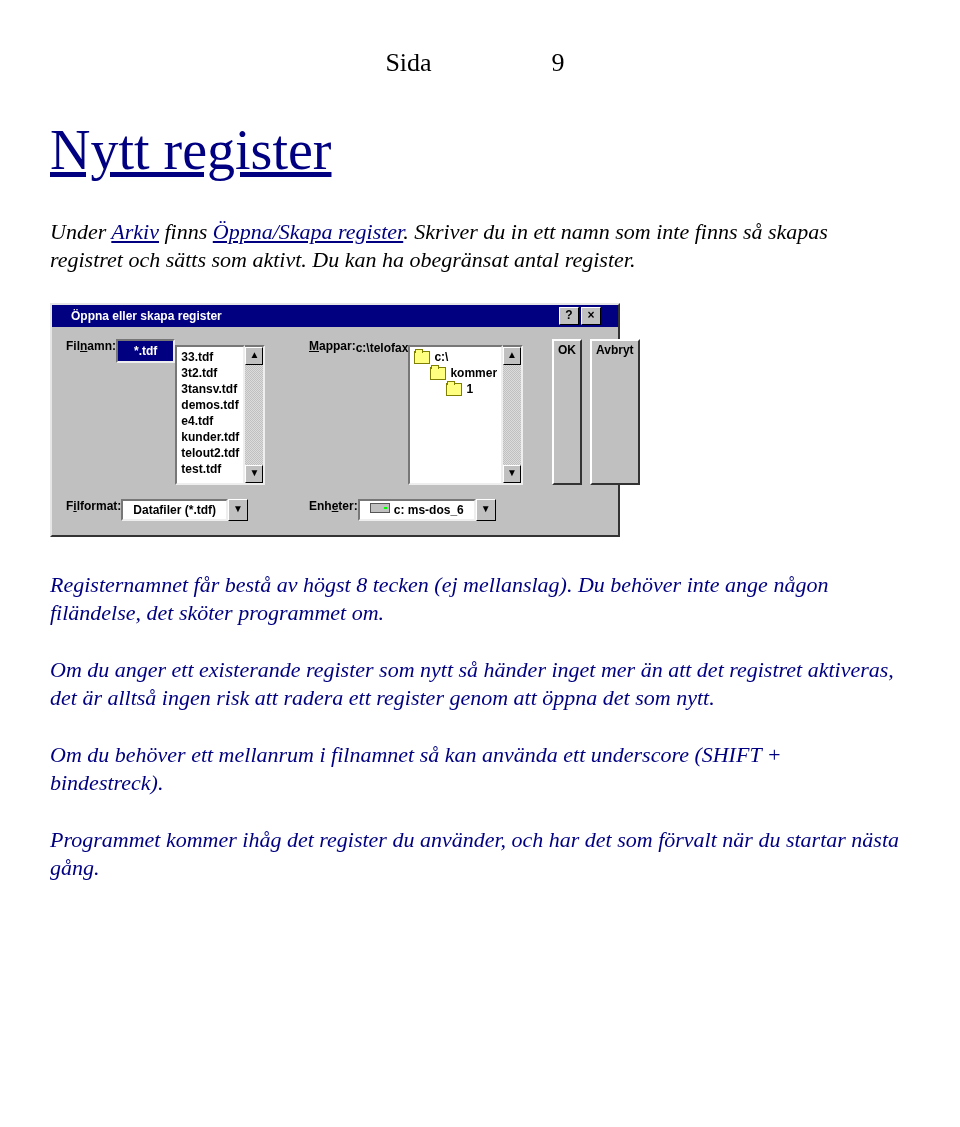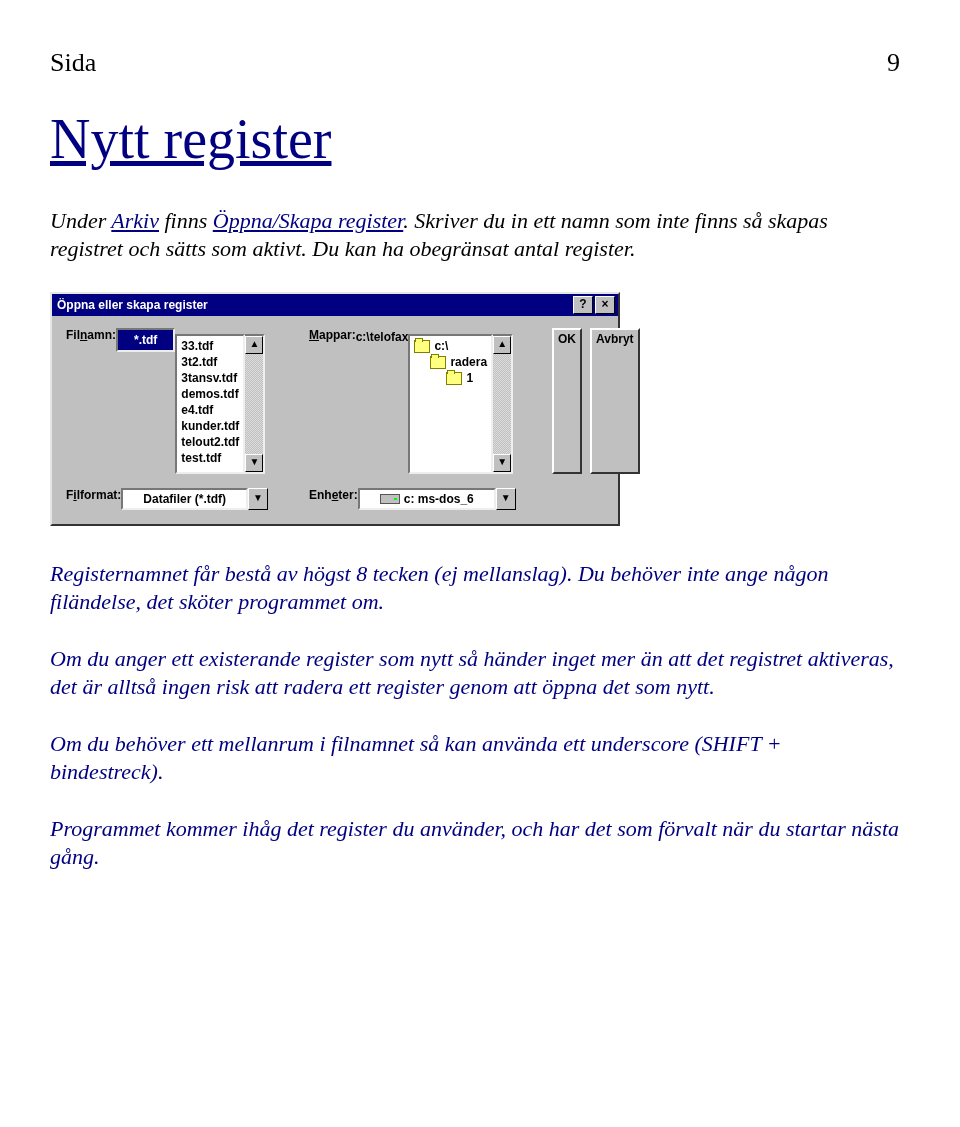--- a/index.html
+++ b/index.html
@@ -6,23 +6,23 @@
     margin: 0;
     padding: 48px 60px 48px 50px;
     font-family: "Times New Roman", Times, serif;
     color: #000;
     background: #fff;
     width: 960px;
     box-sizing: border-box;
   }
   .page-header {
     display: flex;
-    justify-content: space-between;
+    justify-content: center;
     font-size: 26px;
-    margin-bottom: 29px;
+    margin-bottom: 40px;
     gap: 120px;
   }
   h1.section-title {
     font-size: 56px;
     font-weight: 400;
     text-decoration: underline;
     color: #000080;
     margin: 0 0 36px 0;
   }
   .body-text {
@@ -43,21 +43,21 @@
     border-top: 2px solid #e6e6e6;
     border-left: 2px solid #e6e6e6;
     border-right: 2px solid #333;
     border-bottom: 2px solid #333;
   }
   .dlg-titlebar {
     display: flex;
     align-items: center;
     background: #000080;
     color: #fff;
-    padding: 2px 3px;
+    padding: 2px 17px;
     font-weight: 700;
     font-size: 12px;
   }
   .dlg-title { flex: 1; padding-left: 2px; }
   .dlg-tbtns { display: flex; gap: 2px; }
   .dlg-tbtn {
     width: 18px; height: 16px;
     background: #c0c0c0;
     border-top: 1px solid #fff;
     border-left: 1px solid #fff;
@@ -192,22 +192,22 @@
   .bottomrow {
     grid-column: 1 / span 3;
     display: grid;
     grid-template-columns: 225px 225px 95px;
     gap: 0 18px;
     margin-top: 14px;
   }
   .combo { display: flex; height: 22px; }
   .combo .cval {
     flex: 1;
-    padding: 2px 20px;
-    display: flex; align-items: center;
+    padding: 2px 10px;
+    display: flex; align-items: flex-start;
     font-weight: 700;
     gap: 4px;
   }
   .combo .cbtn {
     width: 18px;
     background: #c0c0c0;
     border-top: 1px solid #fff;
     border-left: 1px solid #fff;
     border-right: 1px solid #000;
     border-bottom: 1px solid #000;
@@ -269,21 +269,21 @@
         <div class="lbl"><u>M</u><span>appar:</span></div>
         <div class="pathtext" style="height:18px">c:\telofax</div>
         <div class="treewrap">
           <div class="sunken treebox">
             <div class="li" style="padding-left:4px">
               <span class="icon-folder-open"></span>
               <span>c:\</span>
             </div>
             <div class="li" style="padding-left:20px">
               <span class="icon-folder-open"></span>
-              <span>radera</span>
+              <span>kommer</span>
             </div>
             <div class="li" style="padding-left:36px">
               <span class="icon-folder"></span>
               <span>1</span>
             </div>
           </div>
           <div class="scrollbar">
             <div class="sbbtn">▲</div>
             <div class="track"></div>
             <div class="sbbtn">▼</div>

